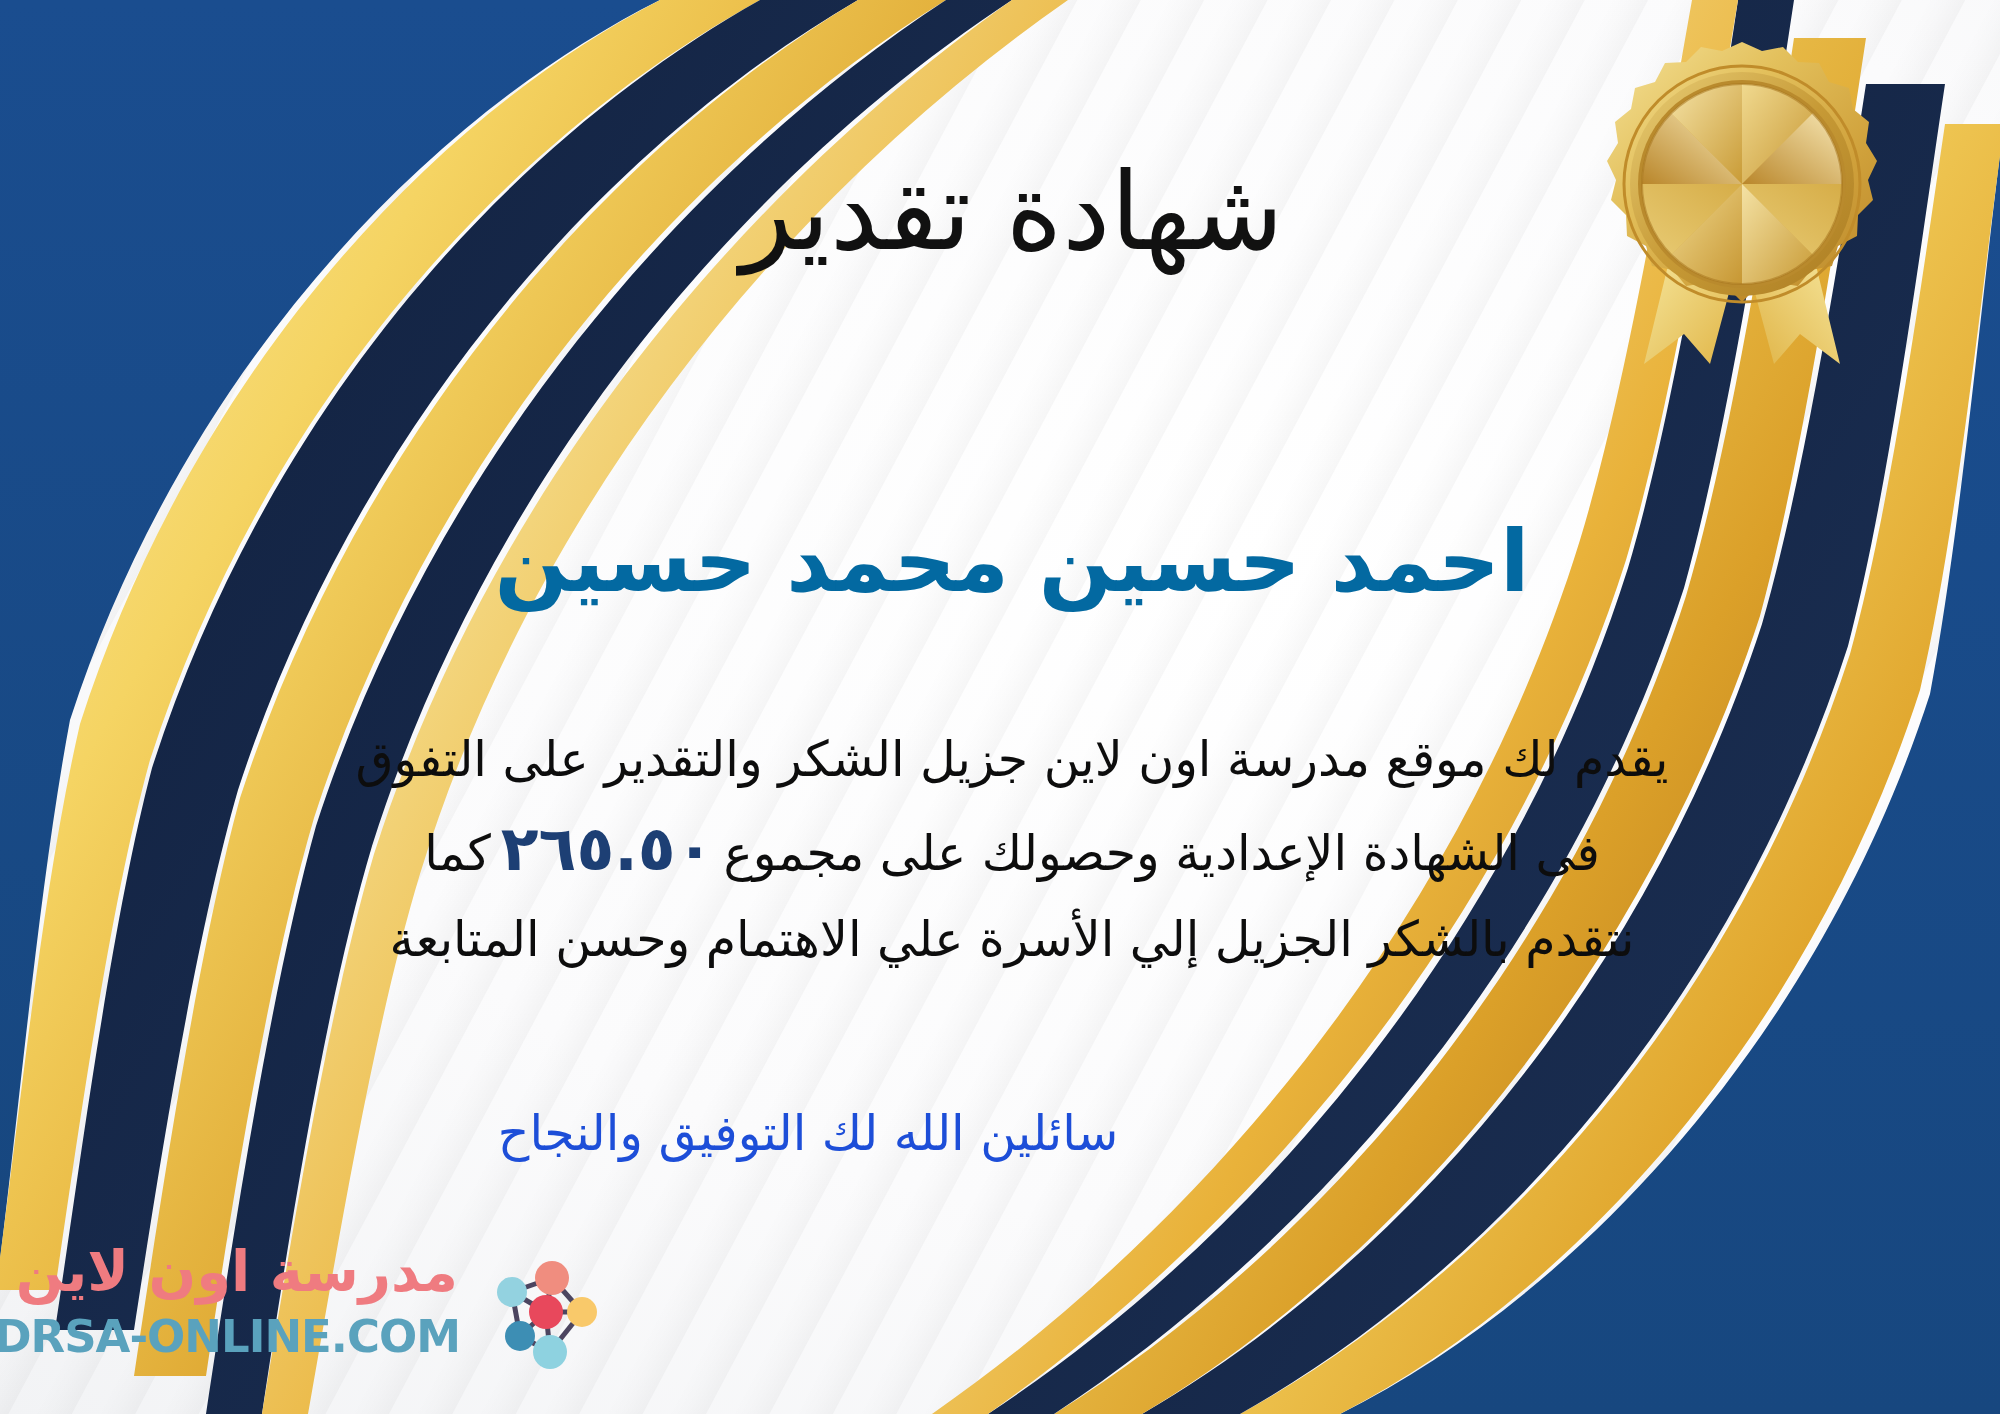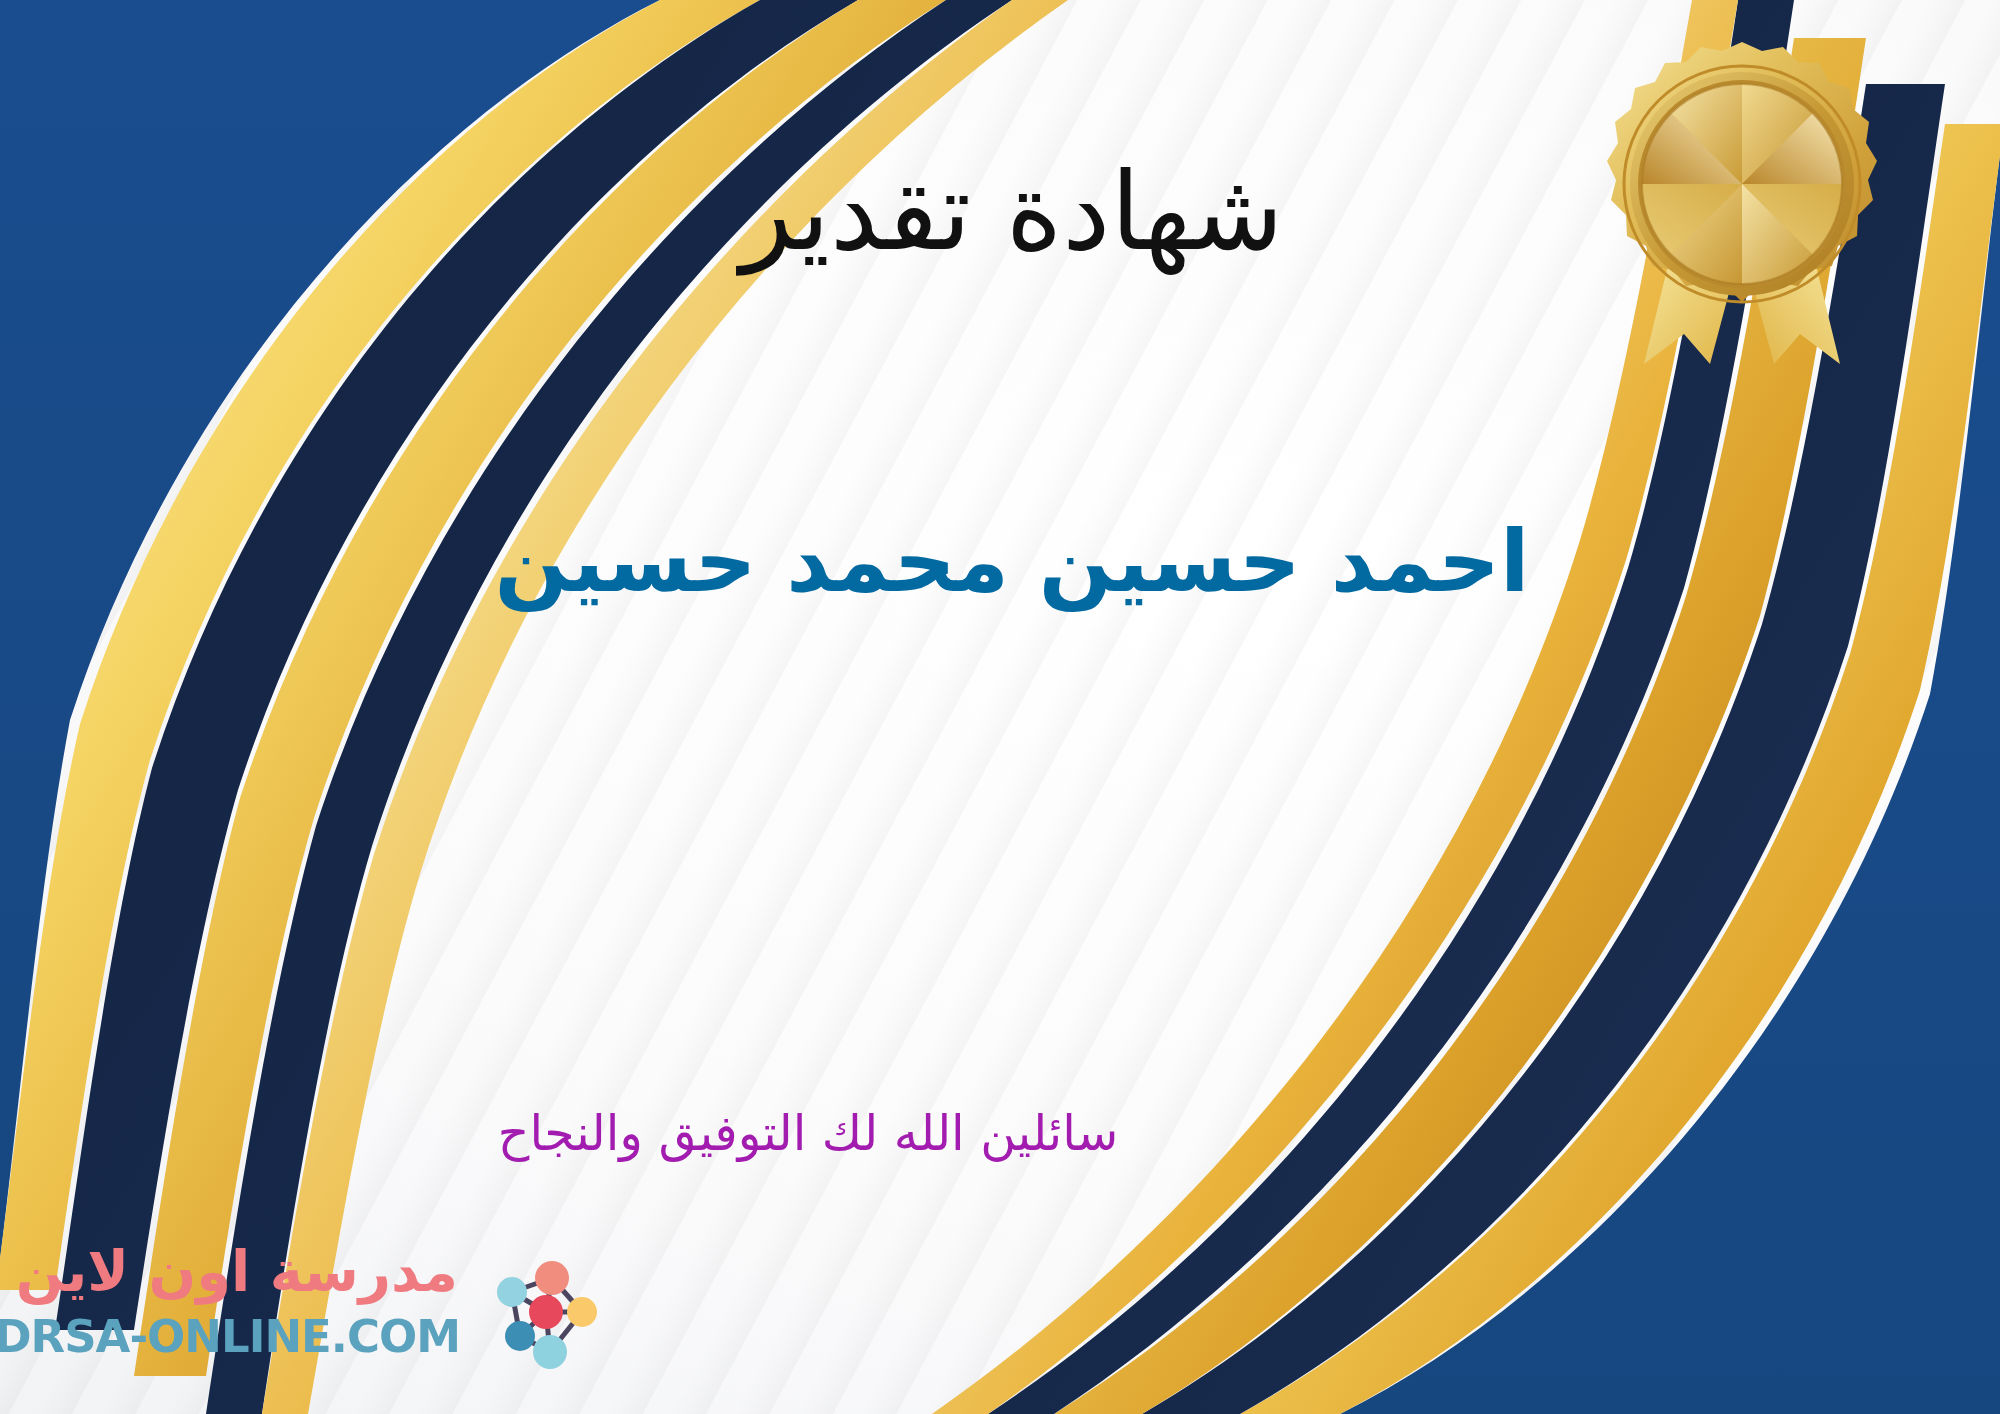--- a/index.html
+++ b/index.html
@@ -108,21 +108,21 @@
     letter-spacing: 1px;
   }
   .closing-text {
     position: absolute;
     top: 1105px;
     left: 0;
     width: 1592px;
     text-align: center;
     font-size: 49px;
     font-weight: 400;
-    color: #a21caf;
+    color: #1d4ed8;
     direction: rtl;
   }
 
   
   .brand {
     position: absolute;
     left: 28px;
     top: 1244px;
     width: 560px;
     height: 150px;
@@ -308,20 +308,25 @@
       <circle cx="150" cy="150" r="100" fill="none" stroke="#a8761f" stroke-width="2" opacity="0.55"></circle>
     </g>
   </svg>
 
   <div class="content">
 
     <div class="cert-title">شهادة تقدير</div>
 
     <div class="student-name">احمد حسين محمد حسين</div>
 
+    <div class="body-text">
+      <span class="body-line">يقدم لك موقع مدرسة اون لاين جزيل الشكر  والتقدير على التفوق</span>
+      <span class="body-line"><span>فى الشهادة الإعدادية وحصولك على مجموع</span><span class="score">٢٦٥.٥٠</span><span>كما</span></span>
+      <span class="body-line">نتقدم  بالشكر الجزيل إلي الأسرة علي الاهتمام وحسن المتابعة</span>
+    </div>
 
     <div class="closing-text">سائلين الله لك التوفيق  والنجاح</div>
   </div>
 
   <div class="brand">
     <div class="brand-arabic">مدرسة اون لاين</div>
     <div class="brand-latin">MADRSA-ONLINE.COM</div>
     <svg class="brand-icon" viewBox="0 0 128 128">
       <g stroke="#4c4560" stroke-width="5" stroke-linecap="round">
         <line x1="30" y1="40" x2="70" y2="26"></line>

